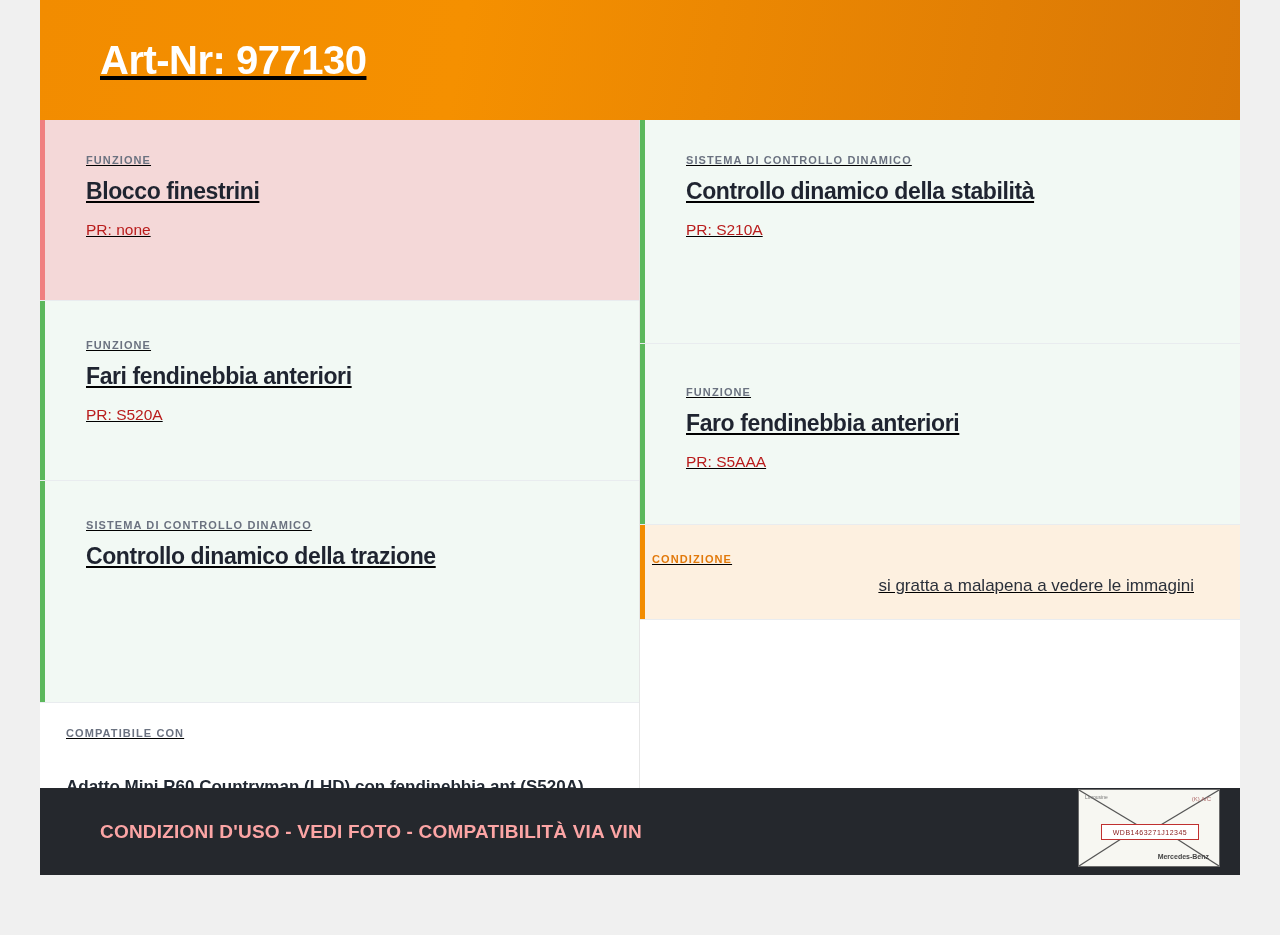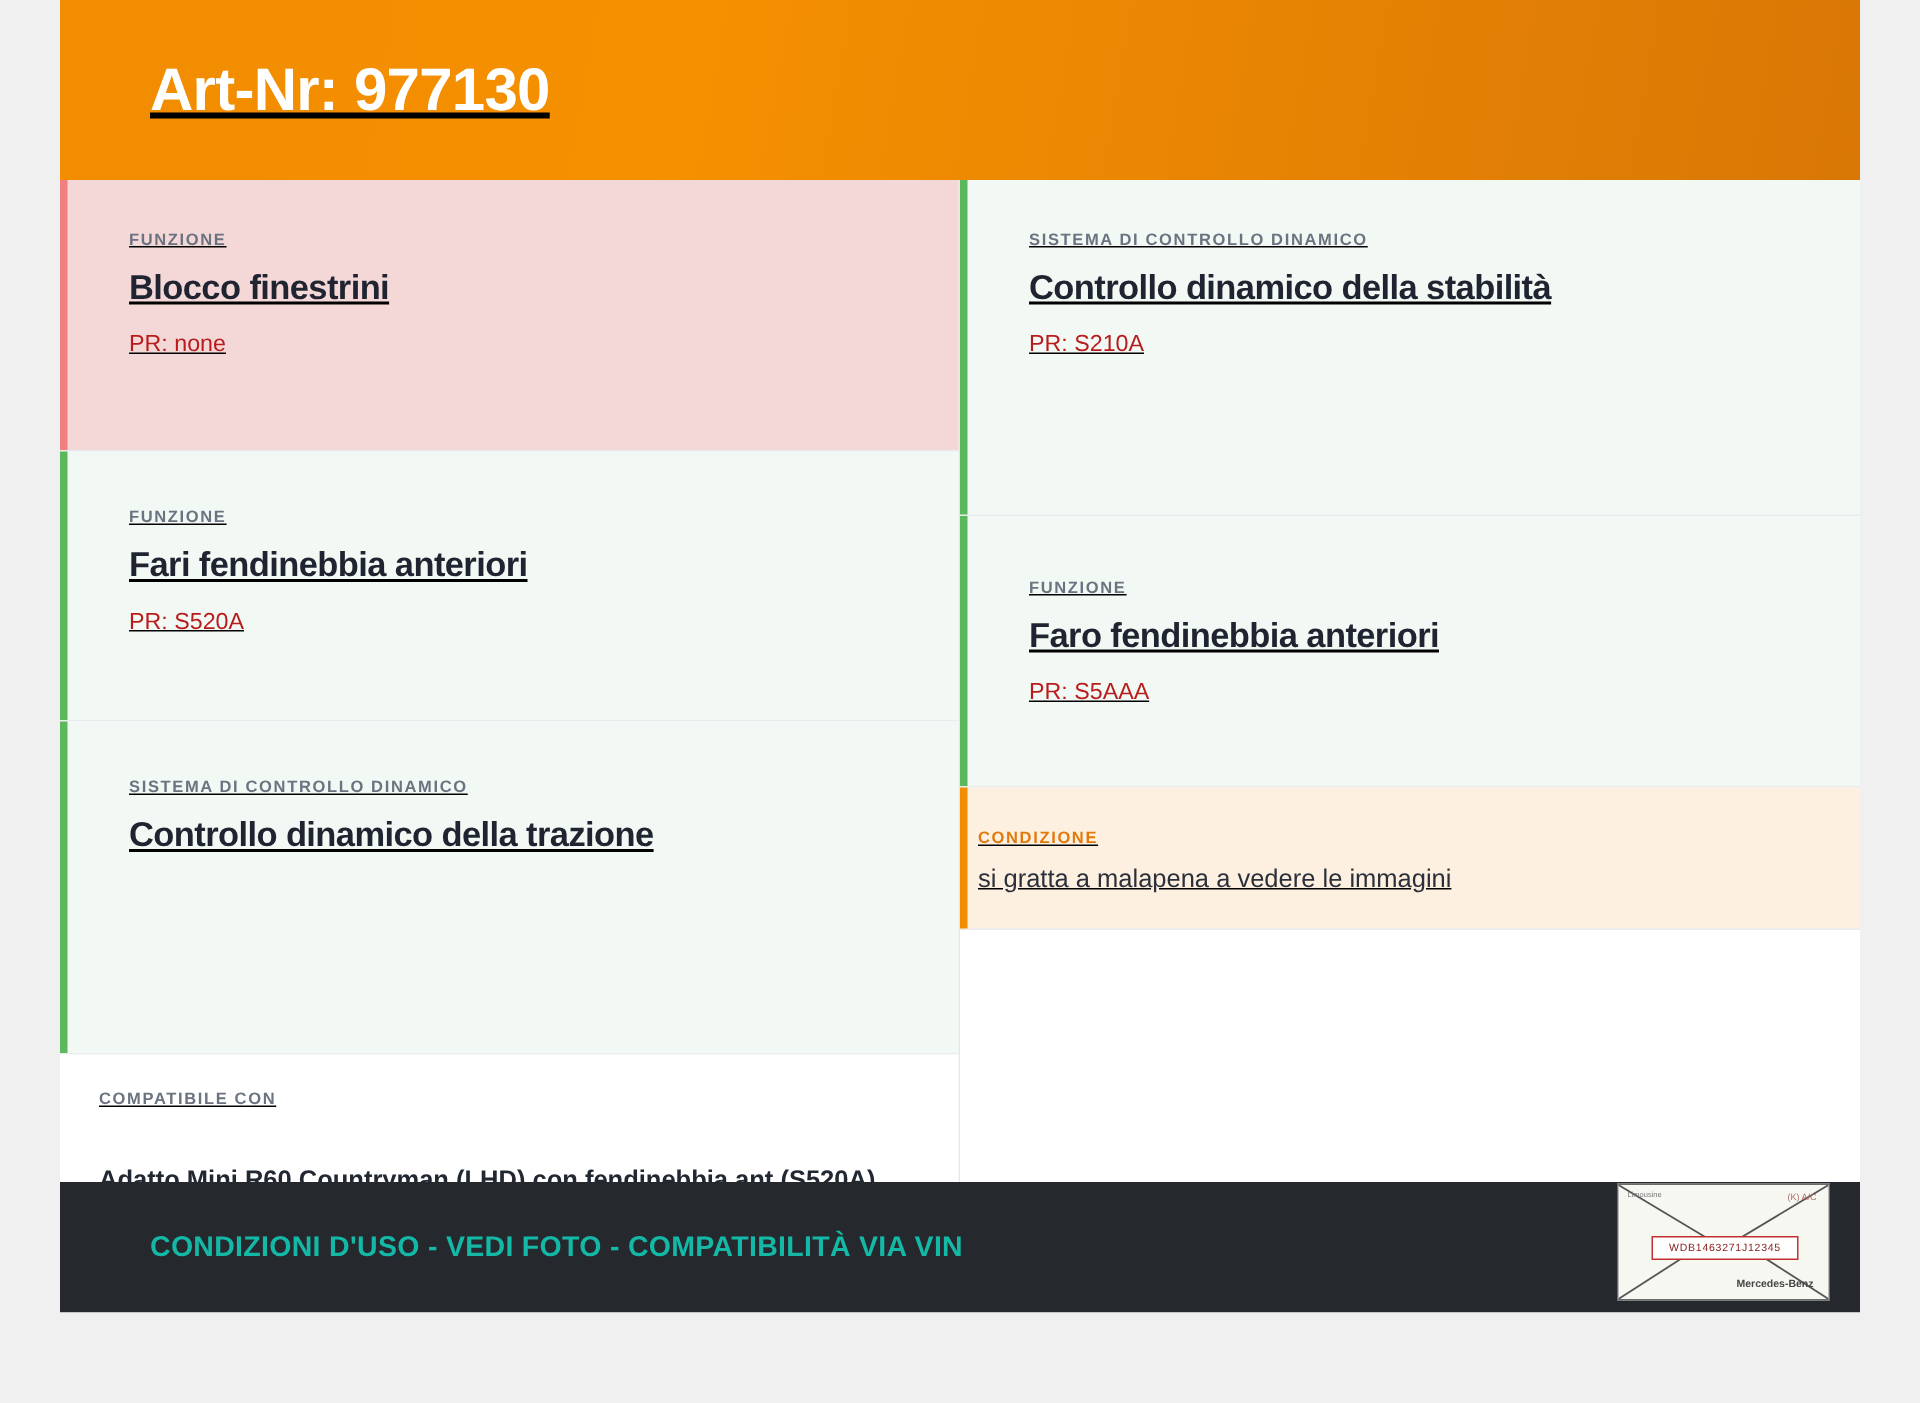--- a/index.html
+++ b/index.html
@@ -105,20 +105,21 @@
     margin: 0 0 14px 0;
   }
   .pr {
     font-size: 15.5px;
     color: #b91c1c;
   }
   .note-text {
     font-size: 17px;
     color: #2b303a;
     line-height: 1.35;
+    text-align: right;
   }
   .compat {
     padding: 24px 46px 24px 26px;
     background: #ffffff;
     border-bottom: none;
   }
   .compat .kicker {
     color: #6b7280;
     margin-bottom: 8px;
   }
@@ -137,21 +138,21 @@
     bottom: 0;
     width: 1200px;
     height: 87px;
     background: #25282d;
     display: flex;
     align-items: center;
     padding-left: 60px;
     box-sizing: border-box;
   }
   .footer-text {
-    color: #14b8a6;
+    color: #fca5a5;
     font-size: 19px;
     font-weight: bold;
     letter-spacing: 0.2px;
   }
   .stamp {
     position: absolute;
     right: 20px;
     bottom: 8px;
     width: 140px;
     height: 76px;

